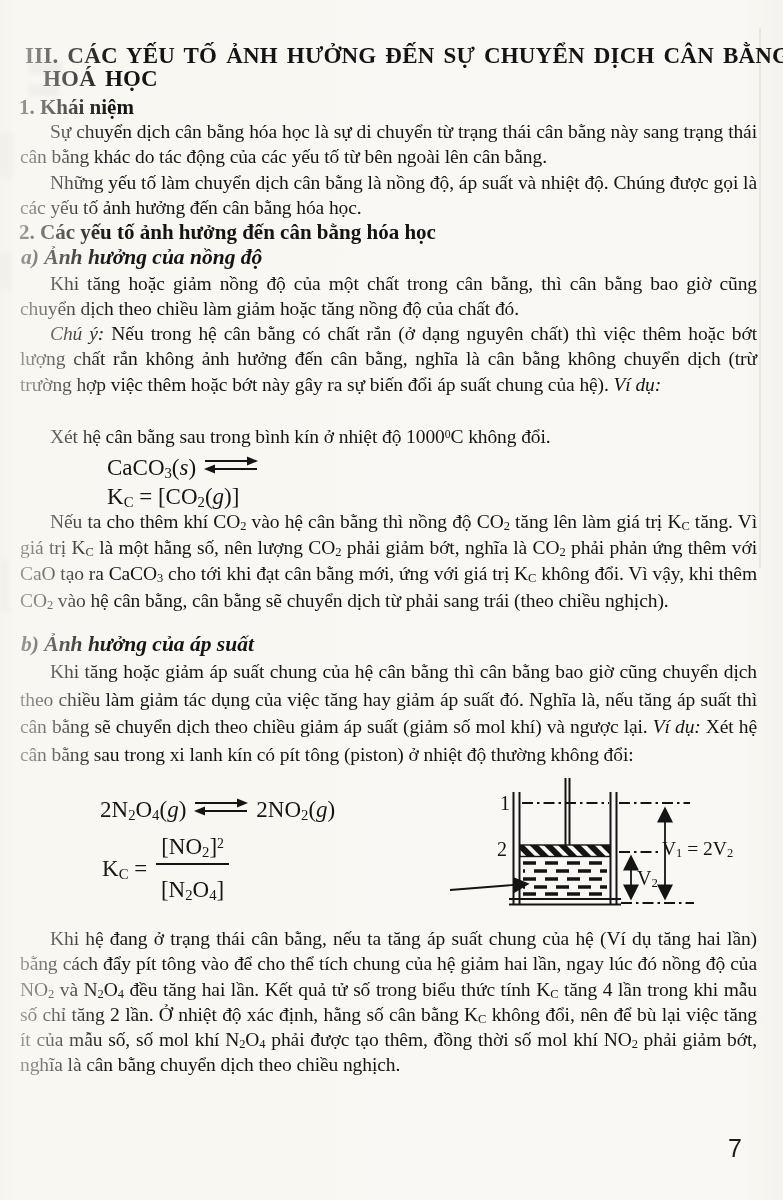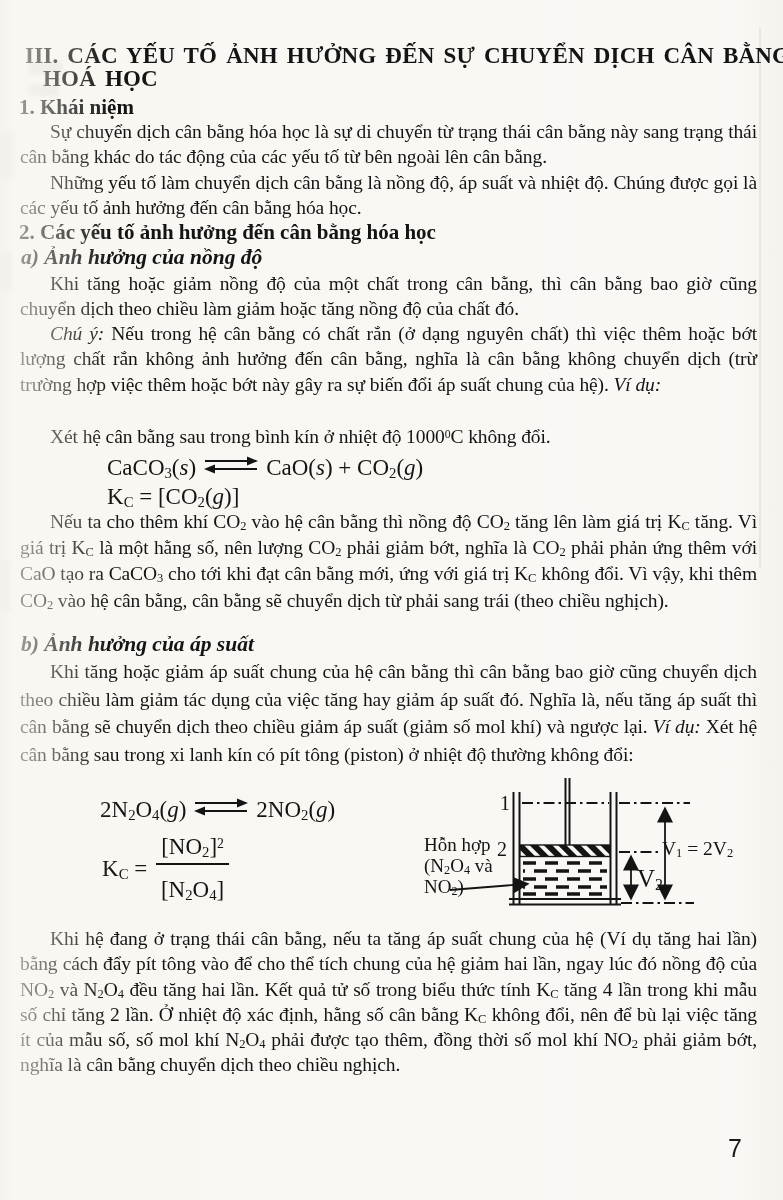--- a/index.html
+++ b/index.html
@@ -71,21 +71,20 @@
   <div class="blk indent" style="top:424px;">Xét hệ cân bằng sau trong bình kín ở nhiệt độ 1000<sup>0</sup>C không đổi.</div>
 
   <div class="eq" style="left:107px;top:455px;">
     <span>CaCO<sub>3</sub>(<i>s</i>)</span>
     <svg class="eqarrow" width="54" height="20" viewBox="0 0 54 20">
       <line x1="1" y1="6" x2="45" y2="6" stroke="#141414" stroke-width="2"></line>
       <polygon points="43,1.5 54,6 43,10.5" fill="#141414"></polygon>
       <line x1="9" y1="14" x2="53" y2="14" stroke="#141414" stroke-width="2"></line>
       <polygon points="11,9.5 0,14 11,18.5" fill="#141414"></polygon>
     </svg>
-    <span>CaO(<i>s</i>) + CO<sub>2</sub>(<i>g</i>)</span>
   </div>
 
   <div class="eq" style="left:107px;top:484px;">
     <span>K<sub>C</sub> = [CO<sub>2</sub>(<i>g</i>)]</span>
   </div>
 
   <div class="blk indent" style="top:509px;line-height:26.2px;">Nếu ta cho thêm khí CO<sub>2</sub> vào hệ cân bằng thì nồng độ CO<sub>2</sub> tăng lên làm giá trị K<sub>C</sub> tăng. Vì giá trị K<sub>C</sub> là một hằng số, nên lượng CO<sub>2</sub> phải giảm bớt, nghĩa là CO<sub>2</sub> phải phản ứng thêm với CaO tạo ra CaCO<sub>3</sub> cho tới khi đạt cân bằng mới, ứng với giá trị K<sub>C</sub> không đổi. Vì vậy, khi thêm CO<sub>2</sub> vào hệ cân bằng, cân bằng sẽ chuyển dịch từ phải sang trái (theo chiều nghịch).</div>
 
   <div class="subsec" style="top:632px;">b) Ảnh hưởng của áp suất</div>
   <div class="blk indent" style="top:658px;line-height:27.6px;">Khi tăng hoặc giảm áp suất chung của hệ cân bằng thì cân bằng bao giờ cũng chuyển dịch theo chiều làm giảm tác dụng của việc tăng hay giảm áp suất đó. Nghĩa là, nếu tăng áp suất thì cân bằng sẽ chuyển dịch theo chiều giảm áp suất (giảm số mol khí) và ngược lại. <i>Ví dụ:</i> Xét hệ cân bằng sau trong xi lanh kín có pít tông (piston) ở nhiệt độ thường không đổi:</div>
@@ -148,27 +147,22 @@
       <line x1="203" y1="127" x2="276" y2="127" stroke="#141414" stroke-width="2" stroke-dasharray="11 4 2.5 4"></line>
 
       <line x1="247" y1="34" x2="247" y2="121" stroke="#141414" stroke-width="1.8" marker-start="url(#ah)" marker-end="url(#ah)"></line>
 
       <line x1="213" y1="82" x2="213" y2="121" stroke="#141414" stroke-width="1.8" marker-start="url(#ah)" marker-end="url(#ah)"></line>
 
       <line x1="32" y1="114" x2="108" y2="108" stroke="#141414" stroke-width="1.8" marker-end="url(#ah)"></line>
     </svg>
     <div class="dlabel" style="left:82px;top:17px;font-size:20px;">1</div>
     <div class="dlabel" style="left:79px;top:63px;font-size:20px;">2</div>
-    <div class="dlabel" style="left:6px;top:58px;">
-      <span style="display:block;">Hỗn hợp</span>
-      <span style="display:block;">(N<sub>2</sub>O<sub>4</sub> và</span>
-      <span style="display:block;">NO<sub>2</sub>)</span>
-    </div>
     <div class="dlabel" style="left:244px;top:62px;font-size:19.5px;">V<sub>1</sub> = 2V<sub>2</sub></div>
-    <div class="dlabel" style="left:219px;top:92px;font-size:25px;">V<sub>2</sub></div>
+    <div class="dlabel" style="left:219px;top:92px;font-size:20px;">V<sub>2</sub></div>
   </div>
 
   <div class="blk indent" style="top:926px;">Khi hệ đang ở trạng thái cân bằng, nếu ta tăng áp suất chung của hệ (Ví dụ tăng hai lần) bằng cách đẩy pít tông vào để cho thể tích chung của hệ giảm hai lần, ngay lúc đó nồng độ của NO<sub>2</sub> và N<sub>2</sub>O<sub>4</sub> đều tăng hai lần. Kết quả tử số trong biểu thức tính K<sub>C</sub> tăng 4 lần trong khi mẫu số chỉ tăng 2 lần. Ở nhiệt độ xác định, hằng số cân bằng K<sub>C</sub> không đổi, nên để bù lại việc tăng ít của mẫu số, số mol khí N<sub>2</sub>O<sub>4</sub> phải được tạo thêm, đồng thời số mol khí NO<sub>2</sub> phải giảm bớt, nghĩa là cân bằng chuyển dịch theo chiều nghịch.</div>
 
   <div class="pagenum">7</div>
 
   <div class="fade-left"></div>
 </div>
 
 </body></html>

